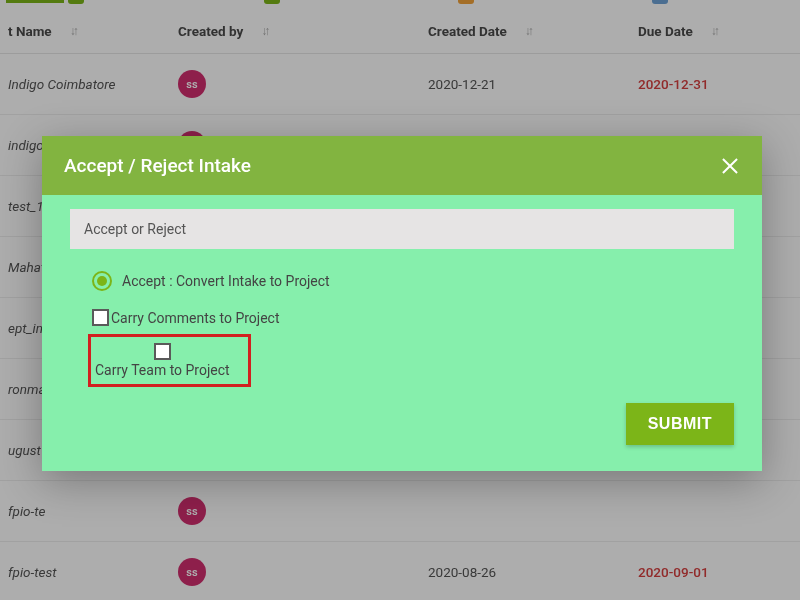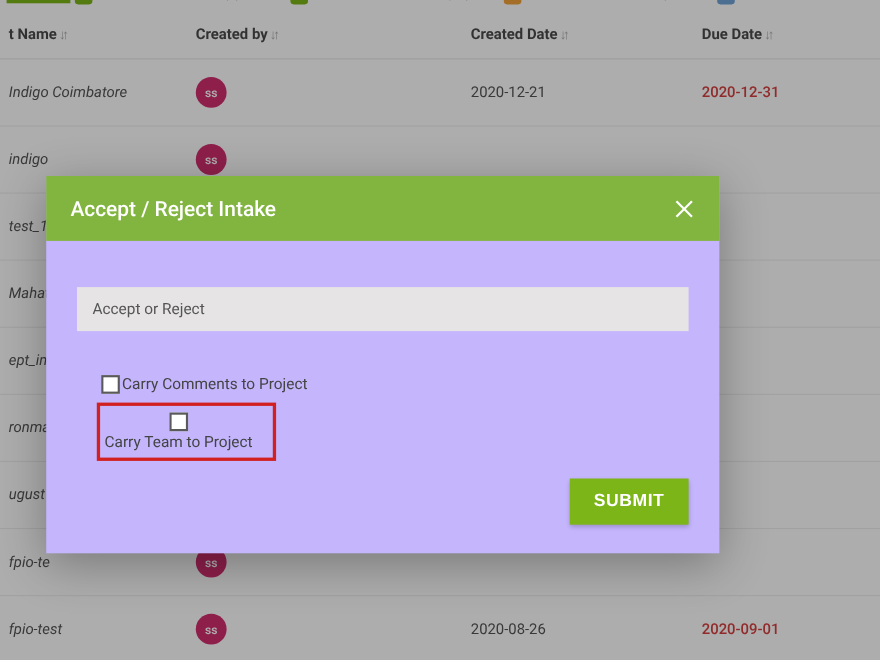--- a/index.html
+++ b/index.html
@@ -11,41 +11,41 @@
   .tabs { display: flex; gap: 110px; padding: 0 8px; font-size: 12px; font-weight: 600; color: #666; letter-spacing: .5px; }
   .tabs .tab { display: flex; align-items: center; gap: 6px; height: 0; overflow: visible; transform: translateY(-4px); }
   .tabs .pending { color: #7cb518; }
   .badge { display:inline-flex; align-items:center; justify-content:center; width:16px; height:16px; border-radius:3px; background:#8bbf3a; color:#fff; font-size:10px; }
   .badge.green { background:#7cb518; }
   .badge.orange{ background:#f2a23a; }
   .badge.blue  { background:#6fa3d6; }
   .tabline { border-bottom: 3px solid #7cb518; width: 58px; margin: 0 0 6px 6px; }
 
   .thead { display:grid; grid-template-columns: 170px 250px 210px 1fr; padding: 14px 8px; border-bottom:1px solid #e6e6e6; }
-  .thead .th { font-weight:700; font-size:13.5px; color:#4b4b4b; display:flex; align-items:center; gap:2px; }
+  .thead .th { font-weight:700; font-size:13.5px; color:#4b4b4b; display:flex; align-items:center; gap:18px; }
   .sort { color:#aaa; font-size:12px; letter-spacing:-3px; }
 
   .row { display:grid; grid-template-columns: 170px 250px 210px 1fr; align-items:center; padding: 16px 8px; border-bottom:1px solid #eee; font-size:13.5px; color:#555; }
   .row .name { color:#555;font-style:italic; }
   .avatar { width:28px; height:28px; border-radius:50%; background:#d22f6f; color:#fff; font-size:11px; font-weight:600; display:flex; align-items:center; justify-content:center; }
   .due { color:#d64040; font-weight:500; }
 
   
   .overlay { position:absolute; inset:0; background:rgba(0,0,0,0.32); }
 
   
-  .modal { position:absolute; left:42px; top:160px; width:612px; background:#c4b5fd; box-shadow:0 10px 40px rgba(0,0,0,.3); }
+  .modal { position:absolute; left:42px; top:136px; width:720px; background:#86efac; box-shadow:0 10px 40px rgba(0,0,0,.3); }
   .modal-head { background:#82b440; color:#fff; padding:18px 22px; display:flex; align-items:center; justify-content:space-between; }
   .modal-head h2 { font-size:19px; font-weight:500; }
   .close { width:20px; height:20px; cursor:pointer; position:relative; }
   .close::before, .close::after { content:""; position:absolute; left:9px; top:0; width:2px; height:20px; background:#fff; }
   .close::before { transform:rotate(45deg); }
   .close::after  { transform:rotate(-45deg); }
 
-  .modal-body { padding:42px 28px 26px 28px; }
+  .modal-body { padding:14px 28px 26px 28px; }
   .section-label { background:#e6e4e4; padding:12px 14px; font-size:14px; color:#555; margin-bottom:22px; }
 
   .radios { display:flex; gap:36px; margin-left:22px; margin-bottom:18px; align-items:center; }
   .radio { display:flex; align-items:center; gap:10px; font-size:14px; color:#444; cursor:pointer; }
   .r-outer { width:20px; height:20px; border-radius:50%; border:2px solid #6d6d6d; display:flex; align-items:center; justify-content:center; flex-shrink:0; }
   .r-outer.sel { border-color:#7cb518; }
   .r-inner { width:10px; height:10px; border-radius:50%; background:#7cb518; }
 
   .check { display:flex; align-items:center; gap:2px; font-size:14px; color:#444; margin-left:22px; margin-top:10px; cursor:pointer; }
   .cbox { width:17px; height:17px; border:2px solid #5a5a5a; background:#fff; flex-shrink:0; }
@@ -179,20 +179,26 @@
 
 <div class="modal">
   <div class="modal-head">
     <h2>Accept / Reject Intake</h2>
     <div class="close"></div>
   </div>
   <div class="modal-body">
     <div class="section-label">Accept or Reject</div>
 
     <div class="radios">
+      <label class="radio">
+        <span class="r-outer sel">
+            <span class="r-inner"></span>
+          </span>
+        <span>Accept : Convert Intake to Project</span>
+      </label>
     </div>
 
     <label class="check">
       <span class="cbox"></span>
       <span>Carry Comments to Project</span>
     </label>
 
     <div class="hl">
       <label class="check">
         <span class="cbox"></span>

